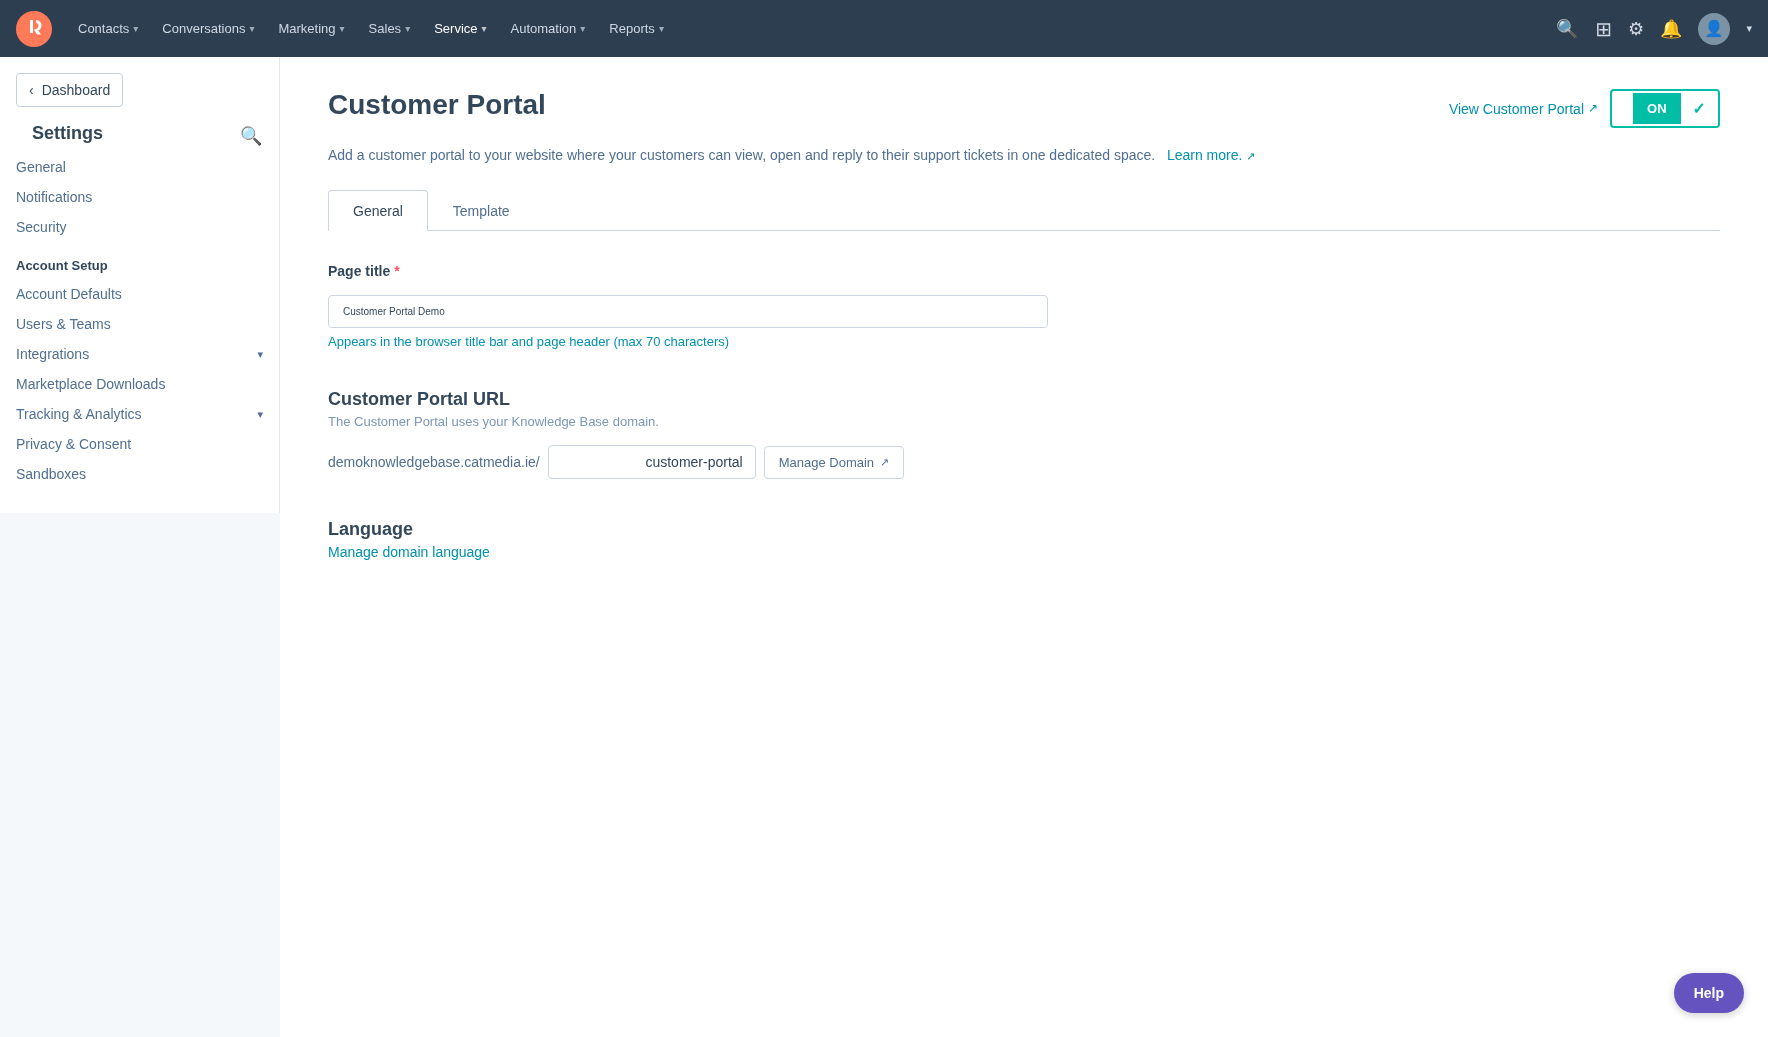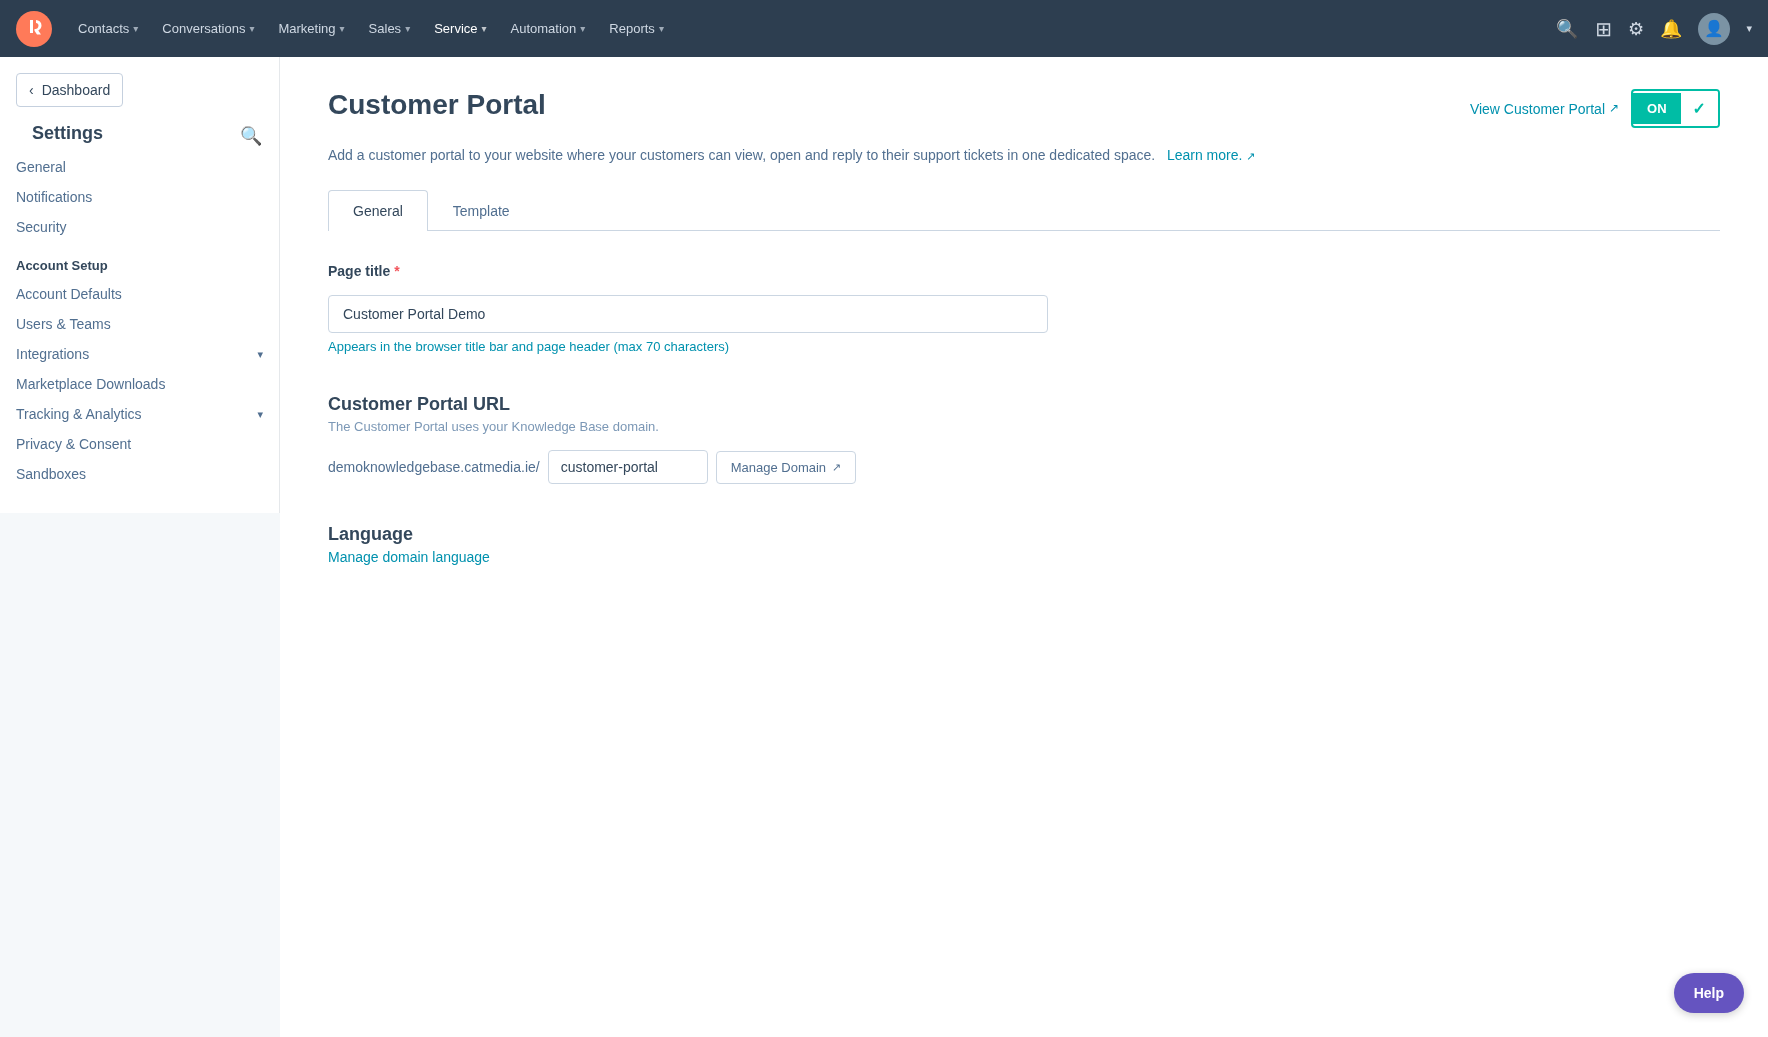--- a/index.html
+++ b/index.html
@@ -148,20 +148,21 @@
       align-items: flex-start;
       gap: 4px;
       text-decoration: none;
     }
     .on-toggle {
       display: flex;
       align-items: center;
       border: 2px solid #00bda5;
       border-radius: 4px;
       overflow: hidden;
+      padding-left: 21px;
     }
     .on-label {
       background: #00bda5;
       color: #fff;
       font-weight: 700;
       font-size: 13px;
       padding: 8px 14px;
     }
     .on-check {
       background: #fff;
@@ -227,21 +228,21 @@
       align-items: center;
       gap: 4px;
     }
     .required { color: #f2545b; }
     .form-input {
       width: 100%;
       max-width: 720px;
       padding: 10px 14px;
       border: 1px solid #cbd6e2;
       border-radius: 4px;
-      font-size: 14px;
+      font-size: 10px;
       color: #33475b;
       background: #fff;
       outline: none;
     }
     .form-hint {
       font-size: 13px;
       color: #0091ae;
       margin-top: 6px;
     }
 
@@ -262,21 +263,22 @@
       white-space: nowrap;
     }
     .url-input {
       padding: 8px 12px;
       border: 1px solid #cbd6e2;
       border-radius: 4px;
       font-size: 14px;
       color: #33475b;
       background: #fff;
       outline: none;
-      width: 160px;
+      width: 208px;
+      text-align: right;
     }
     .manage-domain-btn {
       padding: 8px 14px;
       border: 1px solid #cbd6e2;
       border-radius: 4px;
       font-size: 13px;
       color: #516f90;
       background: #fff;
       cursor: pointer;
       display: flex;

